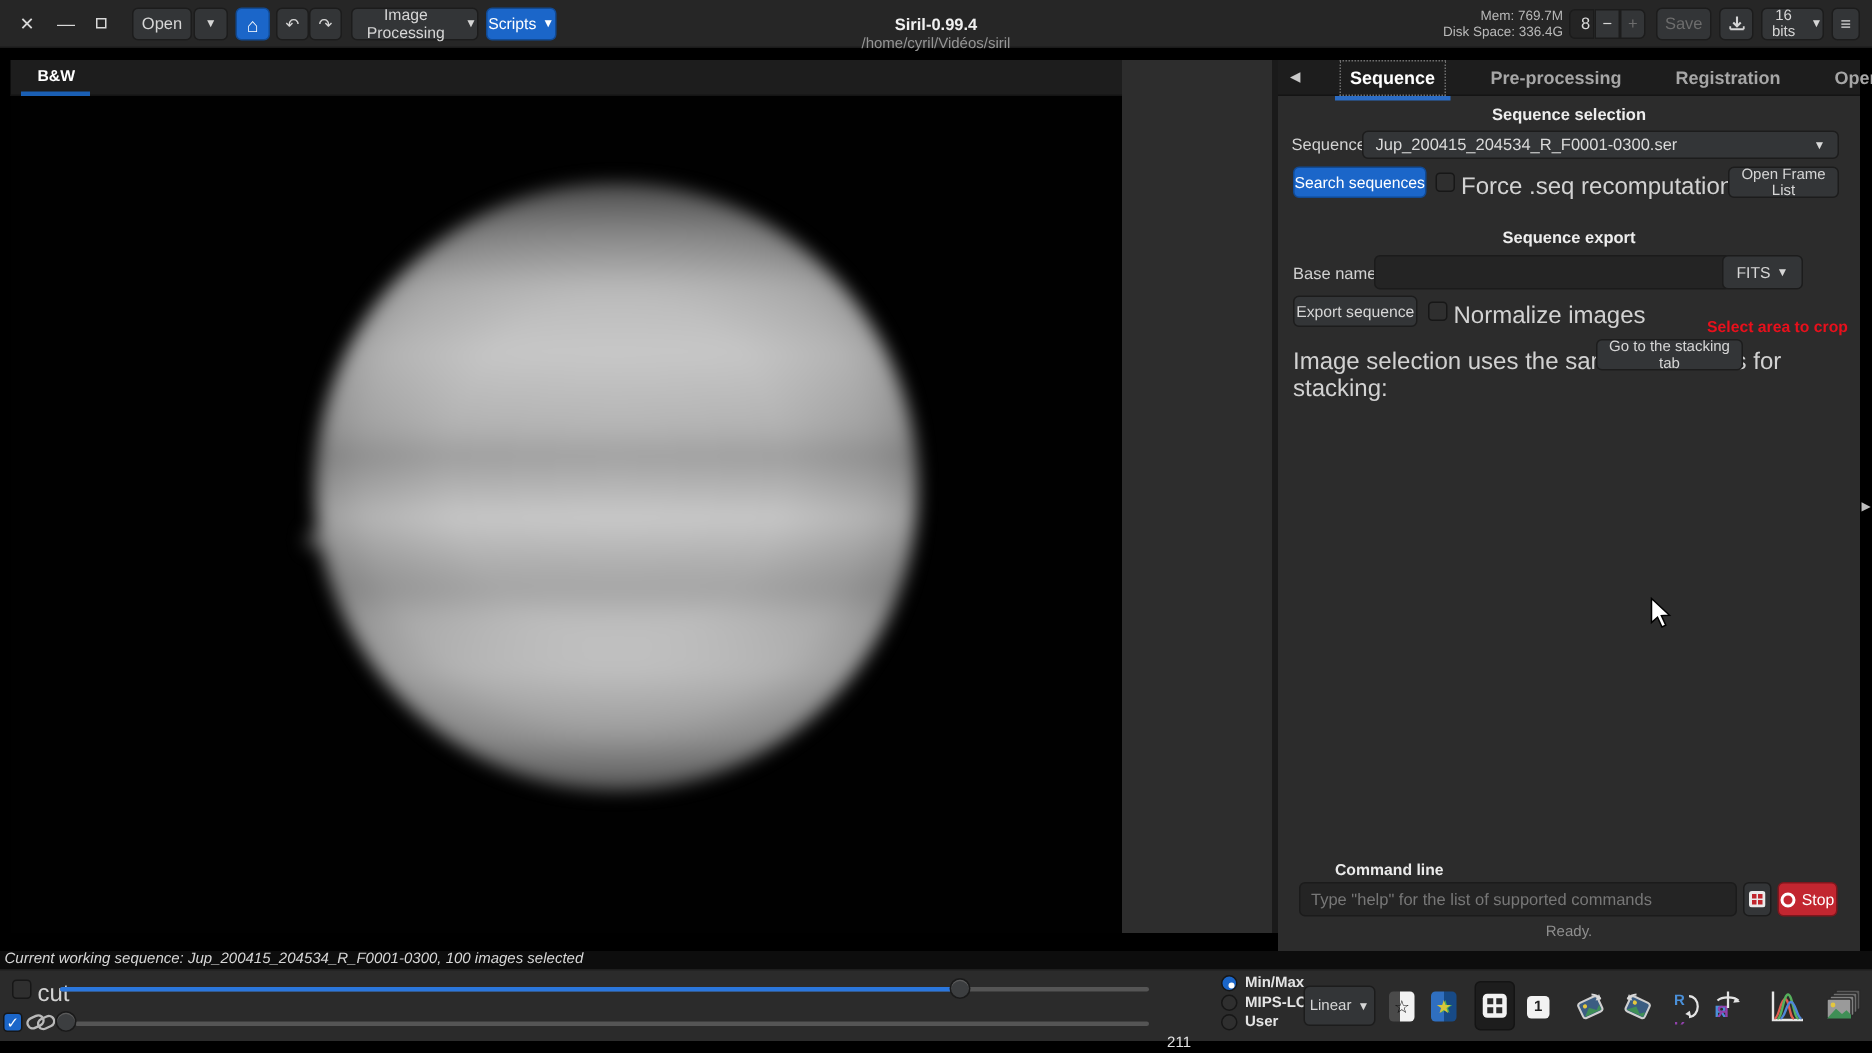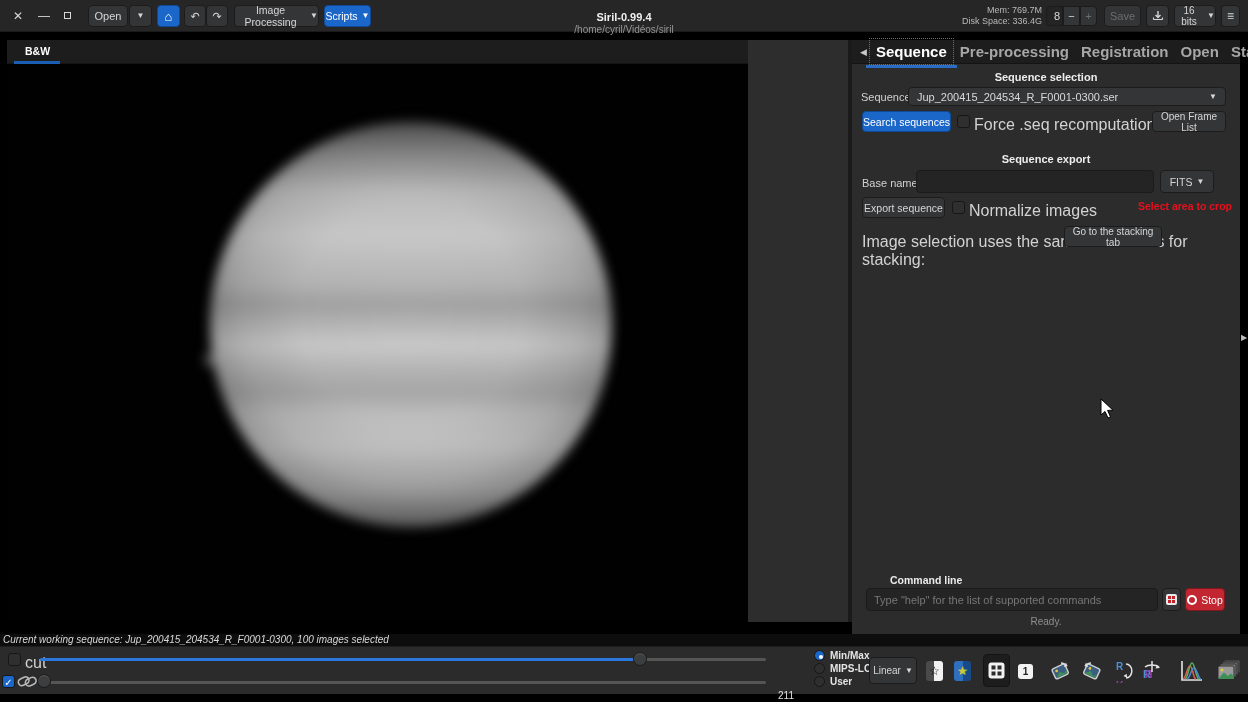--- a/index.html
+++ b/index.html
@@ -41,35 +41,35 @@
         rgba(0,0,0,.13) 63%, rgba(0,0,0,.17) 67%, rgba(0,0,0,.05) 72%,
         rgba(0,0,0,0) 80%, rgba(0,0,0,.12) 91%, rgba(0,0,0,.4) 100%); }
   #moon-bump { left:2px; top:243px; width:22px; height:14px; border-radius:50%;
       background:radial-gradient(circle, rgba(160,160,160,.75), rgba(0,0,0,0) 70%); }
 
   
   #divider { left:848px; top:40px; width:4px; height:582px; background:#1a1a1a; }
   #panel { left:852px; top:40px; width:388px; height:594px; background:#2c2c2c; }
   #panel-tabs { left:0; top:0; width:388px; height:24px; background:#1d1d1d; border-bottom:1px solid #141414;
                 display:flex; align-items:center; padding:0 6px; gap:0; }
-  .ptab { font-size:15px; font-weight:bold; color:#a6a6a6; padding:4px 6px; white-space:nowrap; flex:1; text-align:center; }
+  .ptab { font-size:12px; font-weight:bold; color:#a6a6a6; padding:4px 6px; white-space:nowrap; flex:1; text-align:center;margin-left:24px; }
   .ptab.active { color:#fff; border:1px dotted #6f6f6f; position:relative; }
   .ptab.active::after { content:""; position:absolute; left:-4px; right:-4px; bottom:-4px; height:3px; background:#2b6cc4; }
   .tab-arrow { color:#c9c9c9; font-size:9px; padding:0 2px; }
   .sect-title { width:388px; text-align:center; color:#ededed; font-size:11px; font-weight:bold; }
   .lbl { color:#d2d2d2; font-size:11px; }
   .combo { background:#333537; border:1px solid #1c1c1c; border-radius:4px; color:#d9d9d9;
            font-size:11px; display:flex; align-items:center; padding:0 8px; }
   .combo .grow { flex:1; overflow:hidden; white-space:nowrap; }
   .field { background:#242424; border:1px solid #1b1b1b; border-radius:4px; color:#d9d9d9; font-size:11px; padding:0 7px; }
   input.field::placeholder { color:#777; }
   .chk { width:13px; height:13px; border:1px solid #171717; border-radius:3px; background:#2f2f2f; }
   .chk.checked { background:#1b66c9; color:#fff; font-size:10px; line-height:13px; text-align:center; }
   .small-lbl { color:#d2d2d2; font-size:16px; }
-  .red-note { color:#e8101c; font-size:10.5px; font-weight:bold; }
+  .red-note { color:#e8101c; font-size:10.5px; font-weight:bold;margin-top:12px; }
   #cmd-title { font-weight:bold; color:#eaeaea; font-size:10.5px;margin-left:36px; }
   #stop-btn { background:#c22630; border:1px solid #7f161d; border-radius:4px; color:#fff; font-size:10.5px;
               display:flex; align-items:center; justify-content:center; gap:4px; }
   #stop-circle { width:10px; height:10px; border:2px solid #fff; border-radius:50%; }
   #ready { color:#8f8f8f; font-size:10px; text-align:center; width:388px; }
 
   
   #status1 { left:7px; top:622px; width:841px; height:12px; background:#000; color:#e0e0e0; font-size:10px; }
   #status2 { left:0; top:634px; width:1248px; height:12px; background:#0d0d0d; color:#d8d8d8; font-size:10px; font-style:italic; }
 
@@ -207,21 +207,21 @@
     </div>
     <div class="abs chk" style="left:105px;top:75px"></div>
     <div class="abs small-lbl" style="left:122px;top:76px">Force .seq recomputation</div>
     <div class="abs btn" style="left:300px;top:71px;width:74px;height:21px">
       <span style="font-size:10px">Open Frame List</span>
     </div>
 
     <div class="abs sect-title" style="top:113px">Sequence export</div>
     <div class="abs lbl" style="left:10px;top:137px">Base name:</div>
     <input class="abs field" style="left: 64px; top: 130px; width: 238px; height: 23px;" value="">
-    <div class="abs btn" style="left:308px;top:130px;width:54px;height:23px">
+    <div class="abs btn" style="left:296px;top:130px;width:54px;height:23px">
       <span style="font-size:10.5px">FITS</span>
       <span class="caret">▼</span>
     </div>
     <div class="abs btn" style="left:10px;top:157px;width:83px;height:21px">
       <span style="font-size:10.5px">Export sequence</span>
     </div>
     <div class="abs chk" style="left:100px;top:161px"></div>
     <div class="abs small-lbl" style="left:117px;top:162px">Normalize images</div>
     <div class="abs red-note" style="right:8px;top:160px">Select area to crop</div>
 

